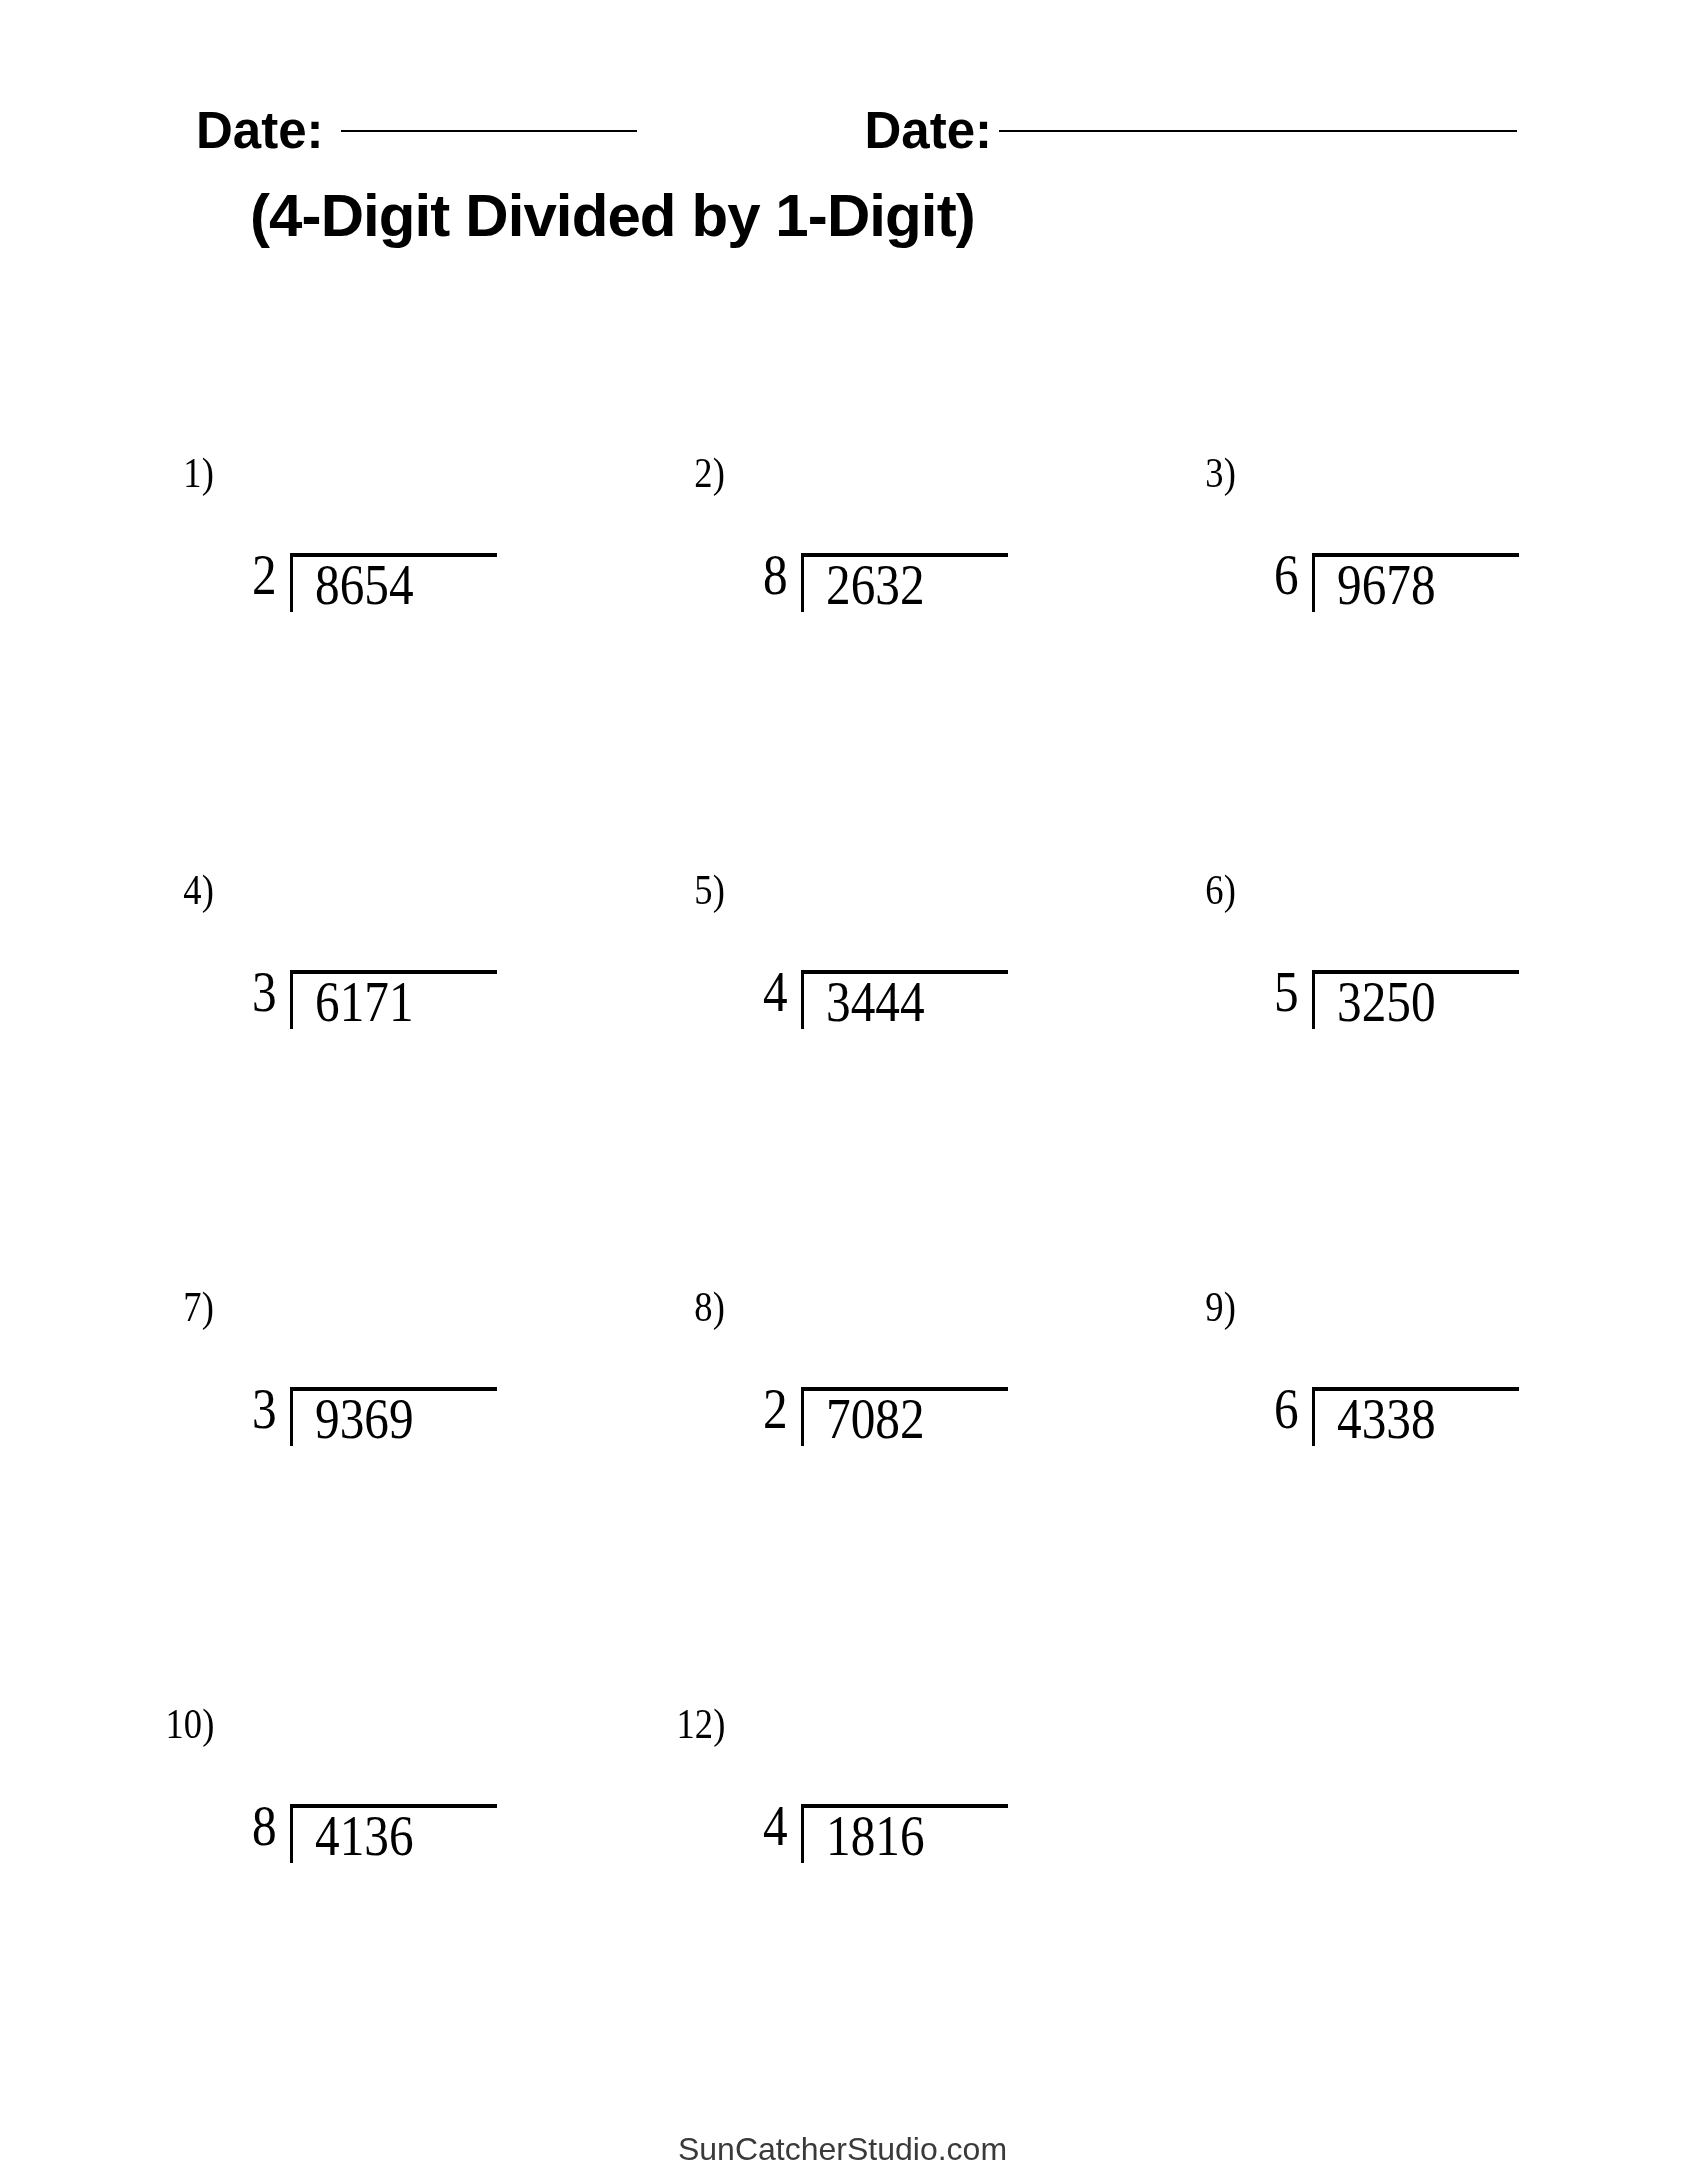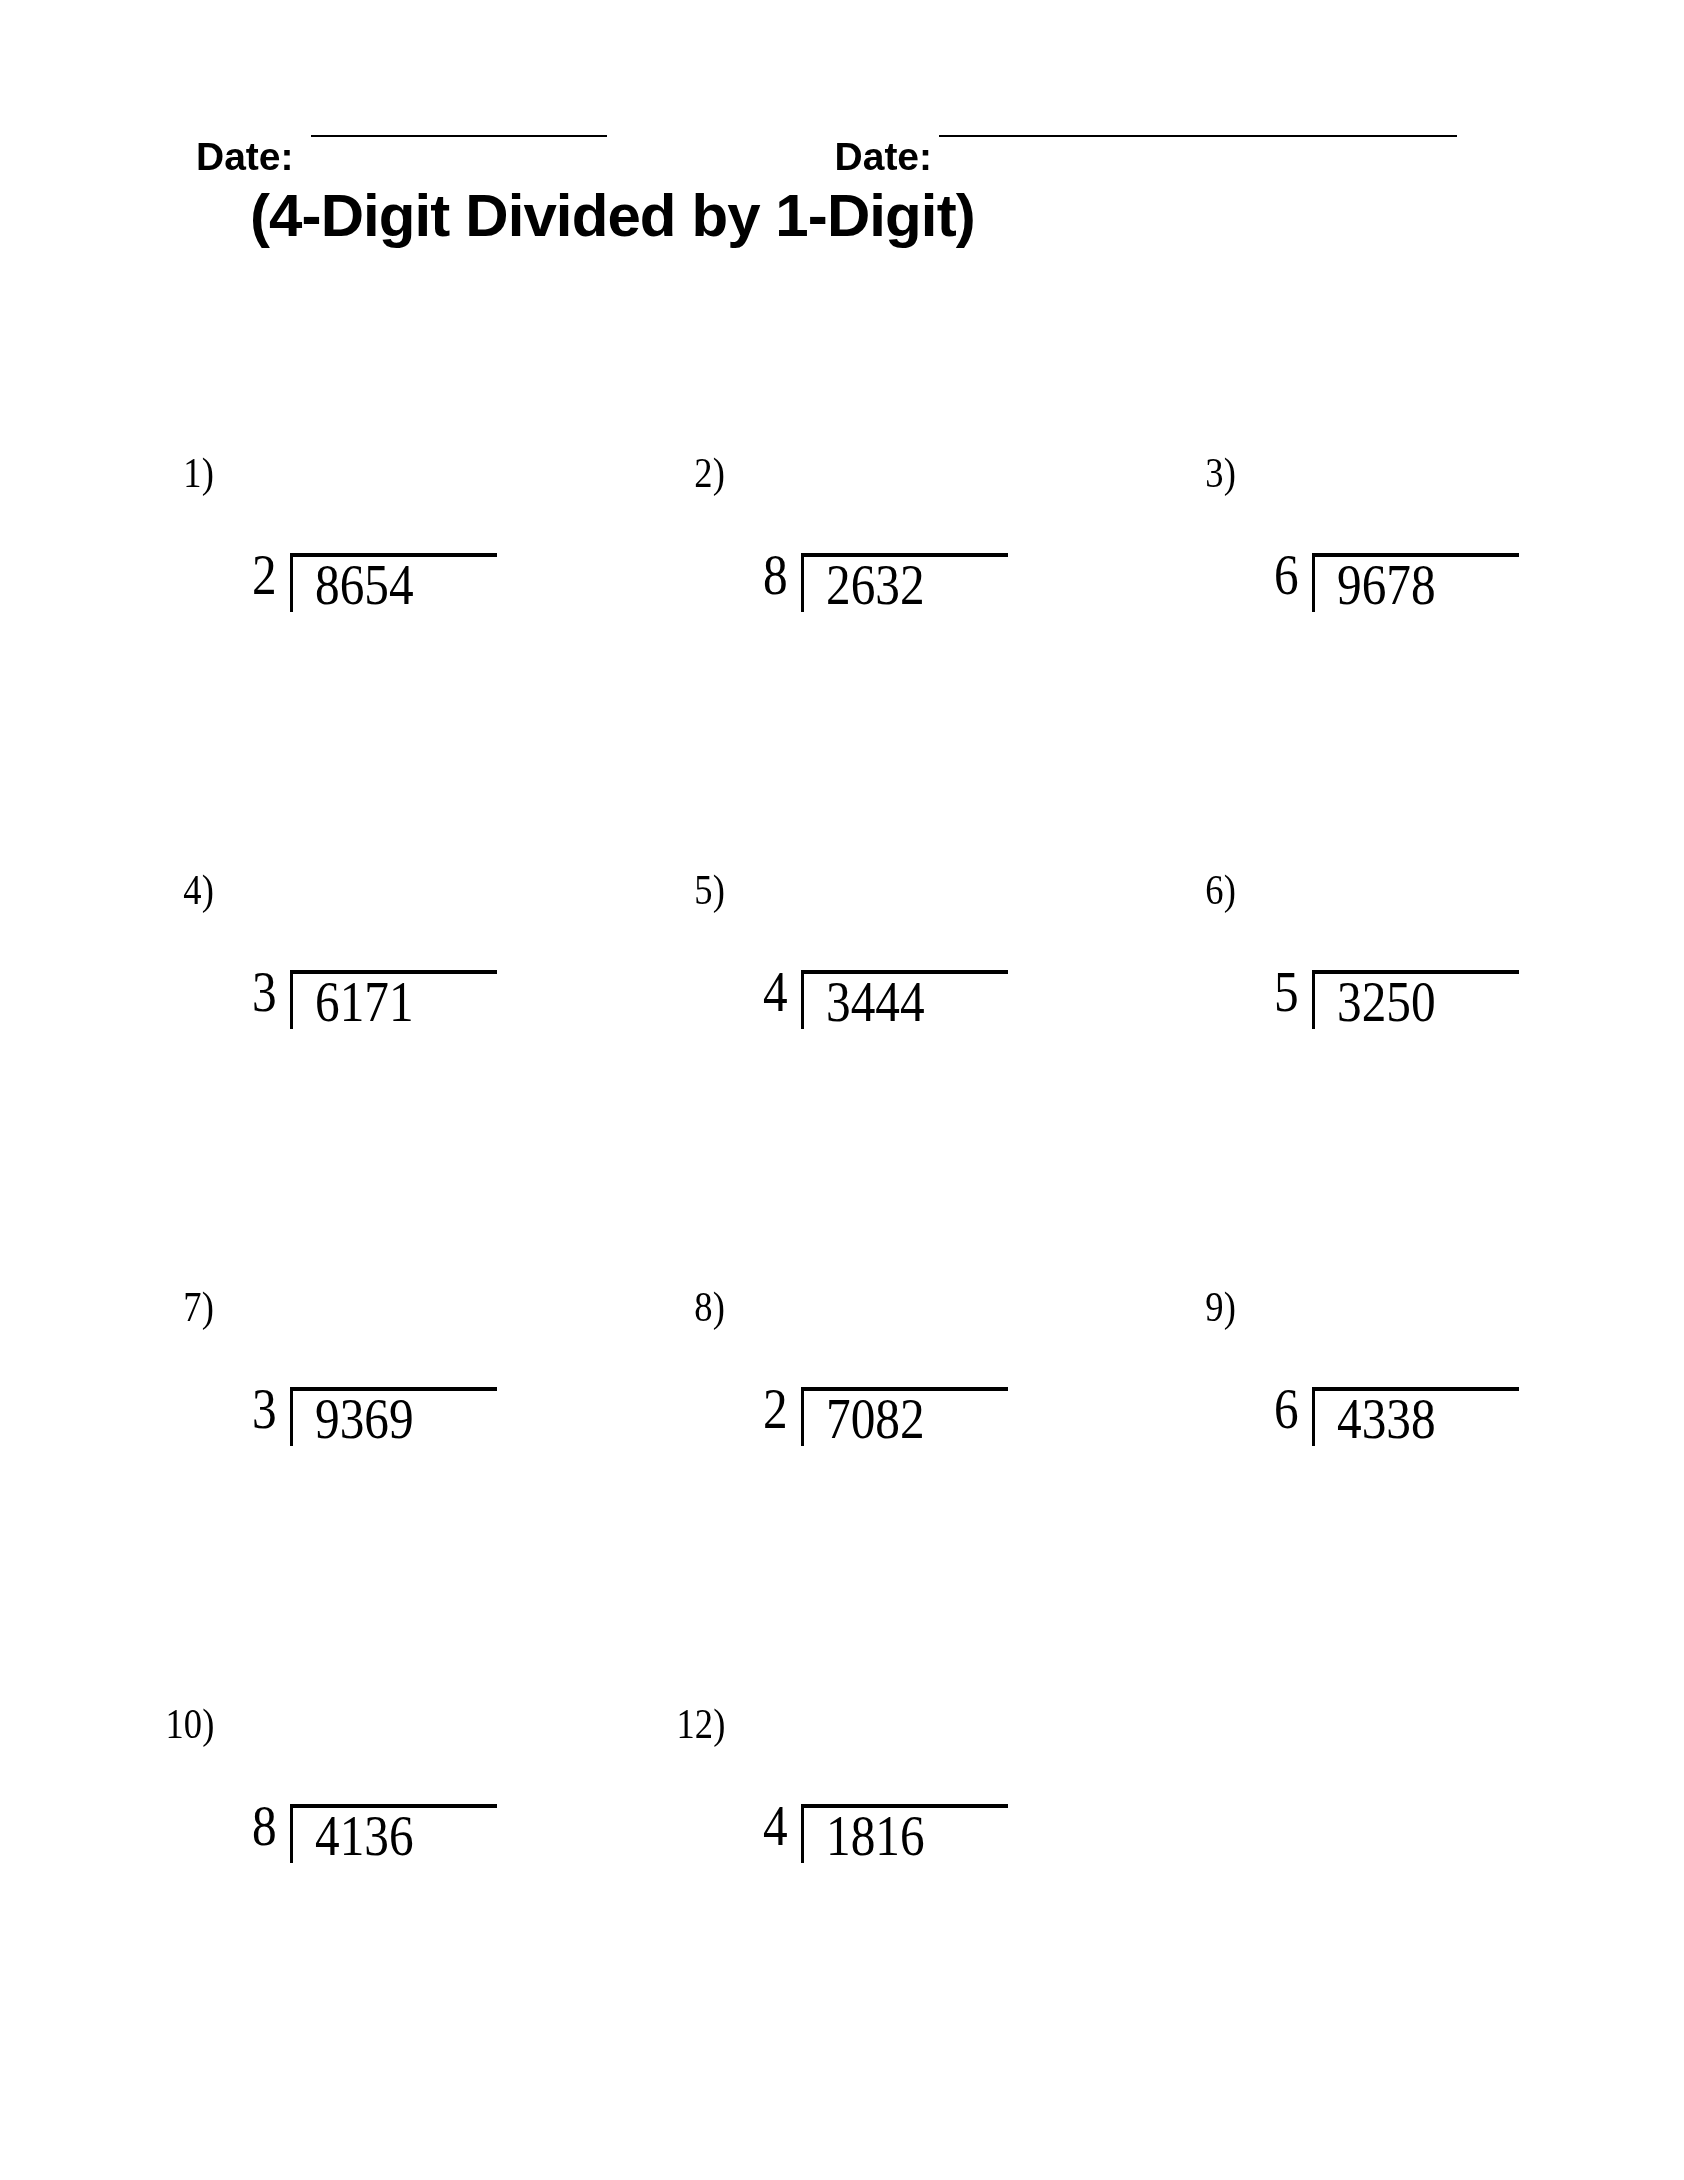--- a/index.html
+++ b/index.html
@@ -12,26 +12,25 @@
     font-family: "Liberation Serif", serif;
     overflow: hidden;
   }
 
   
   .header-fields {
     position: absolute;
     top: 101px;
     left: 196px;
     display: flex;
-    align-items: flex-start;
+    align-items: center;
     font-family: "Liberation Sans", sans-serif;
     font-weight: bold;
-    font-size: 39px;
+    font-size: 51px;
     white-space: nowrap;
-    margin-top: 34px;
   }
   .write-line {
     display: inline-block;
     border-bottom: 2.6px solid #000000;
   }
   .date-line { width: 296px; margin-left: 17px; }
   .name-label { margin-left: 228px; }
   .name-line { width: 518px; margin-left: 6.8px; }
 
   
@@ -210,15 +209,16 @@
     <div class="problem">
       <div class="problem-label"><span class="cond-r">12)</span></div>
       <div class="division">
         <span class="divisor"><span class="cond">4</span></span>
         <span class="dividend"><span class="cond">1816</span></span>
       </div>
     </div>
 
   </div>
 
+  <div class="footer">SunCatcherStudio.com</div>
 
 </div>
 
 
 </body></html>

